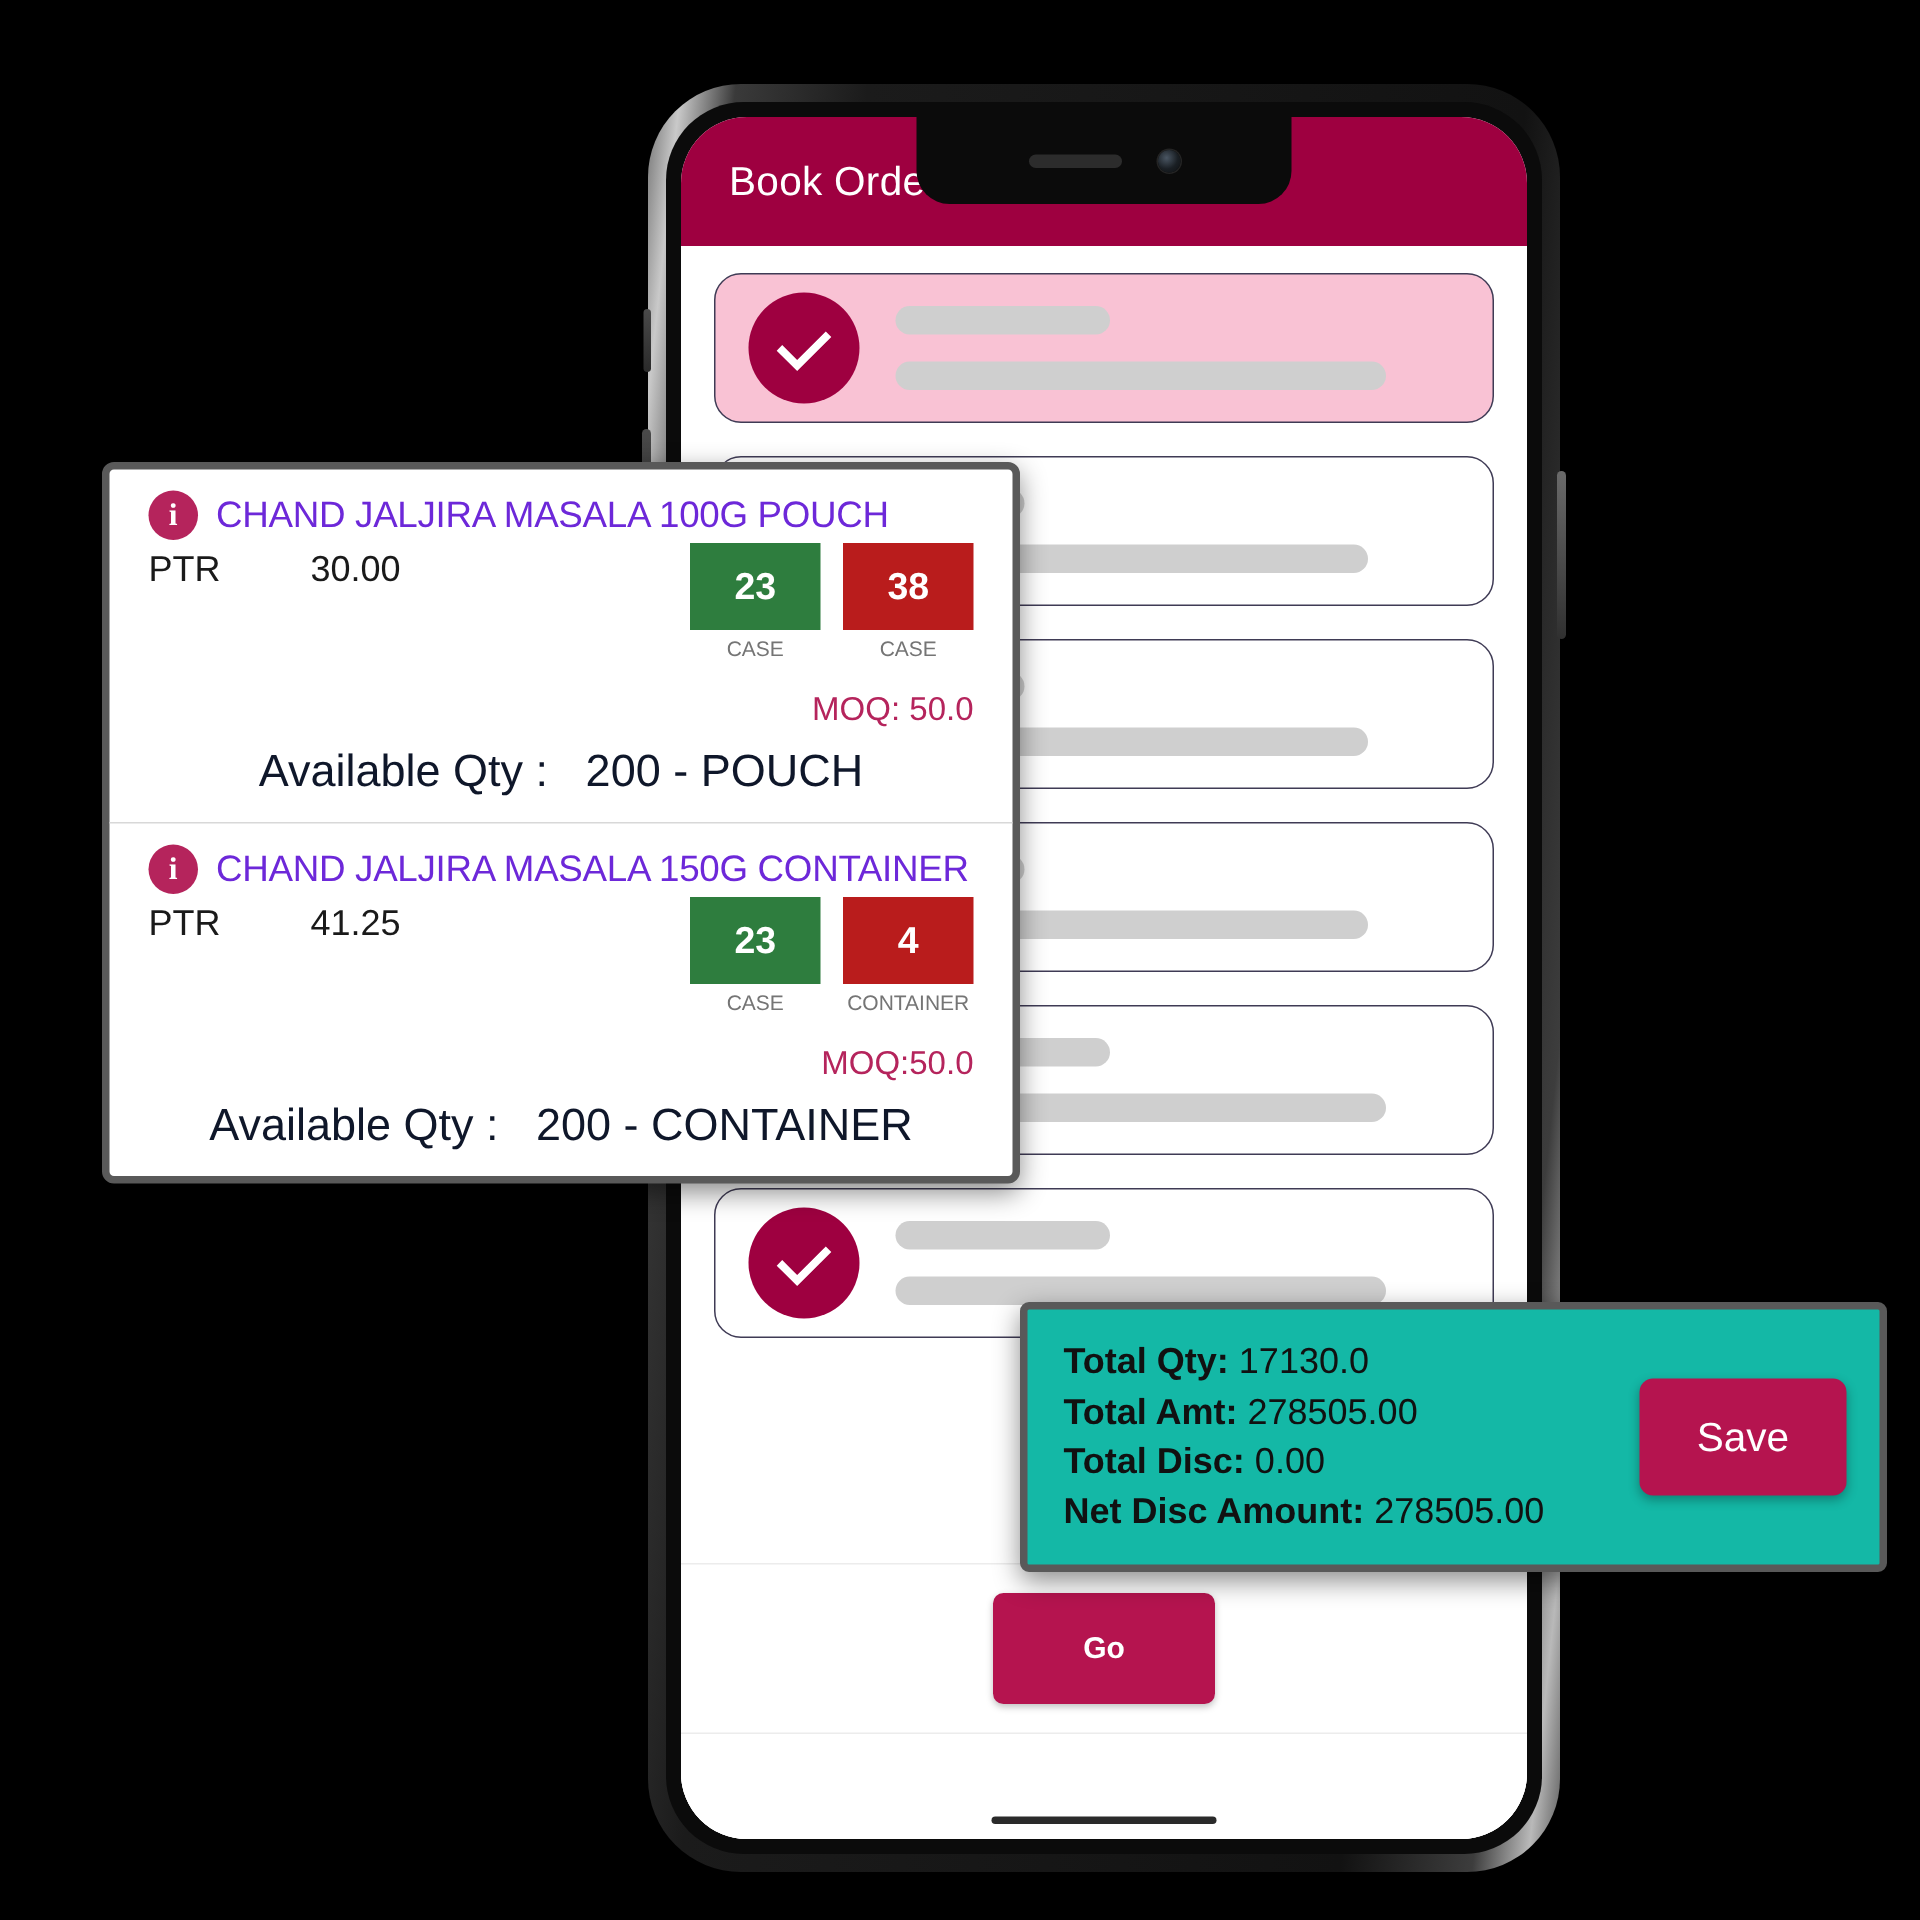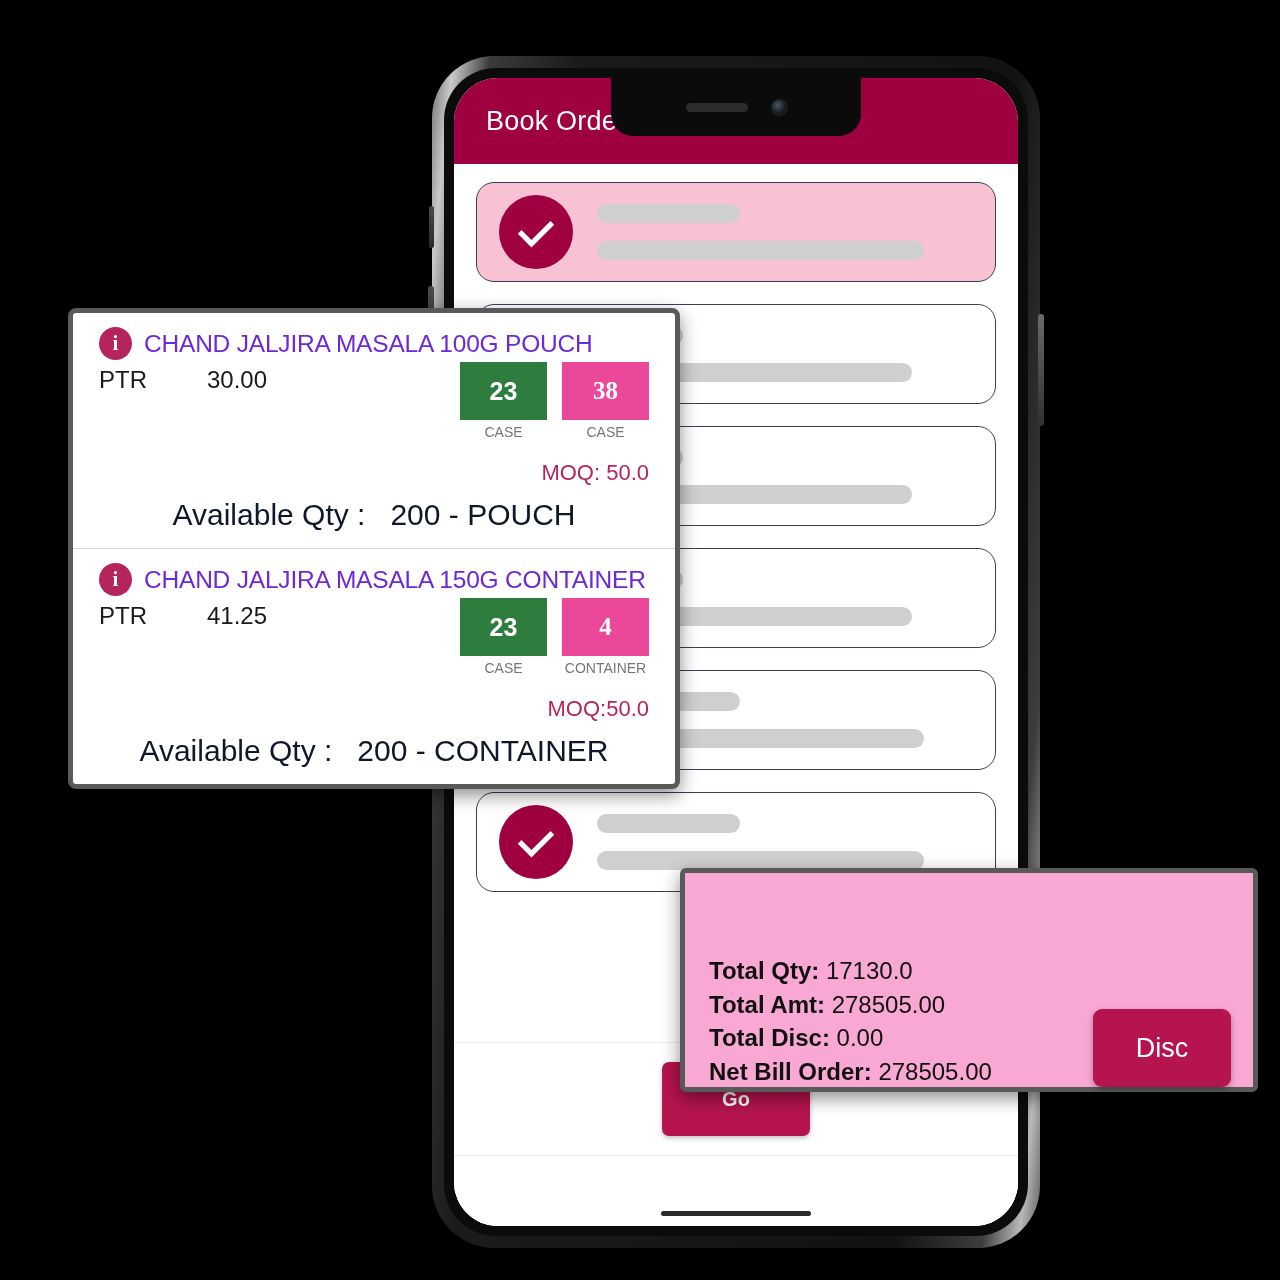--- a/index.html
+++ b/index.html
@@ -277,21 +277,21 @@
     width: 87px;
     height: 58px;
     display: flex;
     align-items: center;
     justify-content: center;
     color: #ffffff;
     font-size: 25px;
     font-weight: bold;
   }
   .qty-box.case { background: #2e7d3e; }
-  .qty-box.unit { background: #ec4899; font-family: Liberation Serif, serif; }
+  .qty-box.unit { background: #b91c1c; }
   .qty-caption {
     margin-top: 4px;
     font-size: 14px;
     color: #757575;
     text-align: center;
     line-height: 1.18;
     word-break: break-all;
   }
 
   .moq-line {
@@ -307,28 +307,28 @@
     margin-top: 12px;
     white-space: pre;
   }
 
   
   .totals-popup {
     position: absolute;
     left: 680px;
     top: 868px;
     width: 578px;
-    height: 224px;
-    background: #f9a8d4;
+    height: 180px;
+    background: #14b8a6;
     border: 5px solid #595959;
     border-radius: 6px;
     box-sizing: border-box;
     z-index: 65;
     display: flex;
-    align-items: flex-end;
+    align-items: center;
     padding: 0 22px 0 24px;
     box-shadow: 0 6px 18px rgba(0,0,0,.45);
   }
   .totals-lines {
     display: flex;
     flex-direction: column;
     gap: 2px;
   }
   .total-row {
     font-size: 24px;
@@ -510,18 +510,18 @@
     </div>
     <div class="total-row">
       <span class="k">Total Amt:</span>
       <span class="v">278505.00</span>
     </div>
     <div class="total-row">
       <span class="k">Total Disc:</span>
       <span class="v">0.00</span>
     </div>
     <div class="total-row">
-      <span class="k">Net Bill Order:</span>
+      <span class="k">Net Disc Amount:</span>
       <span class="v">278505.00</span>
     </div>
   </div>
-  <button class="save-btn">Disc</button>
+  <button class="save-btn">Save</button>
 </div>
 
 </body></html>

